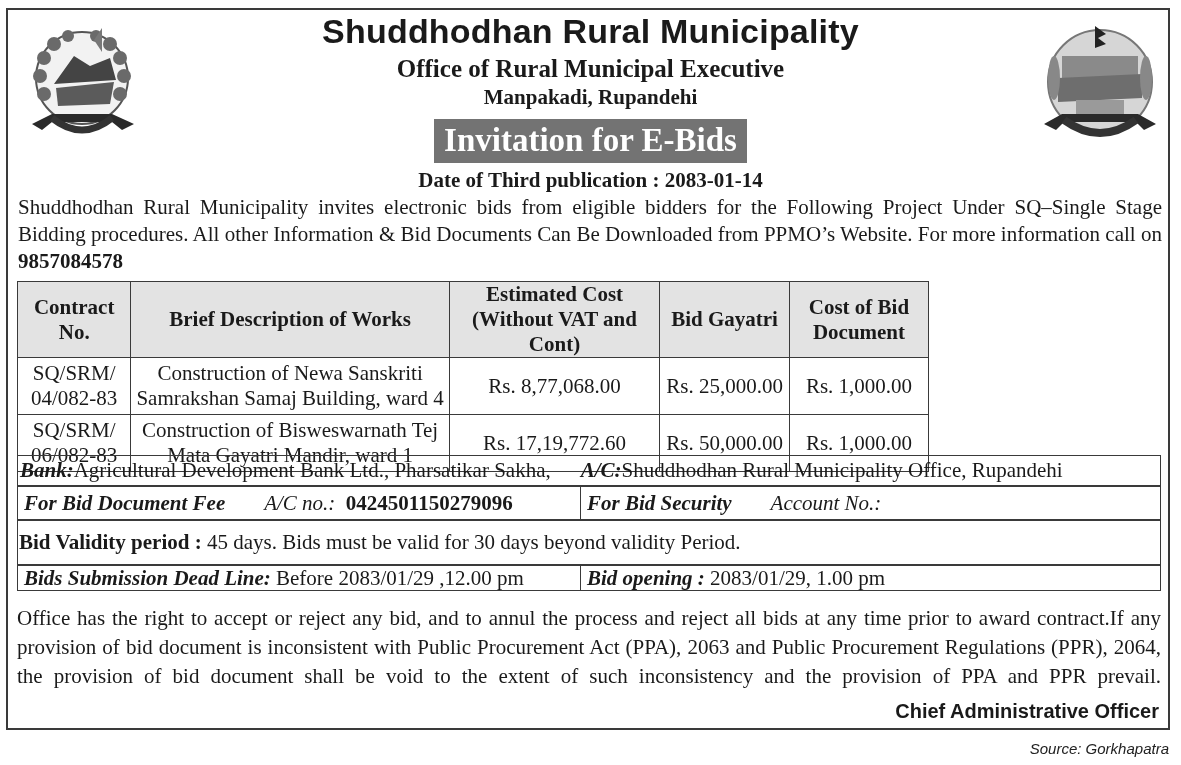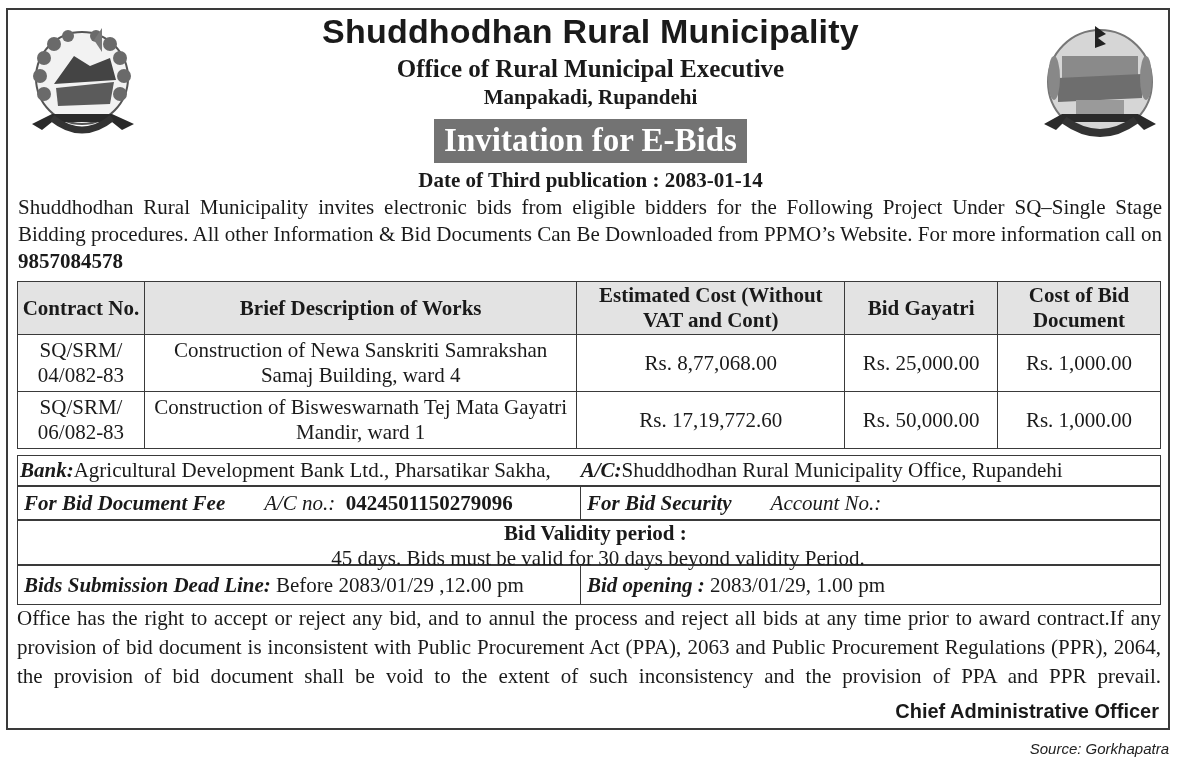--- a/index.html
+++ b/index.html
@@ -9,29 +9,29 @@
   .emblem-left { left: 18px; top: 18px; width: 132px; height: 130px; }
   .emblem-right { left: 1040px; top: 18px; width: 120px; height: 135px; }
   .title { position: absolute; left: 0; width: 1181px; text-align: center; top: 12px; font-family: "Liberation Sans", sans-serif; font-weight: bold; font-size: 34px; letter-spacing: 0.2px; color: #1a1a1a; }
   .subtitle { position: absolute; left: 0; width: 1181px; text-align: center; top: 55px; font-weight: bold; font-size: 25px; }
   .location { position: absolute; left: 0; width: 1181px; text-align: center; top: 85px; font-weight: bold; font-size: 21px; }
   .banner-wrap { position: absolute; left: 0; width: 1181px; top: 119px; text-align: center; }
   .banner { display: inline-block; background: #737373; color: #fff; font-weight: bold; font-size: 33px; padding: 2px 10px 4px 10px; line-height: 38px; }
   .pubdate { position: absolute; left: 0; width: 1181px; text-align: center; top: 168px; font-weight: bold; font-size: 21px; }
   .intro { position: absolute; left: 18px; top: 194px; width: 1144px; font-size: 21px; line-height: 27px; text-align: justify; text-align-last: left; }
   .intro b { font-weight: bold; }
-  table.works { position: absolute; left: 17px; top: 281px; width: 1144px; border-collapse: collapse; font-size: 21px; padding-left: 16px; }
+  table.works { position: absolute; left: 17px; top: 281px; width: 912px; border-collapse: collapse; font-size: 21px; padding-left: 16px; }
   table.works th, table.works td { border: 1.5px solid #3a3a3a; text-align: center; vertical-align: middle; padding: 0 4px; }
   table.works th { background: #e3e3e3; font-weight: bold; line-height: 25px; height: 52px; }
   table.works td { line-height: 25px; height: 56px; }
   .row-box { position: absolute; left: 17px; width: 1144px; border: 1.5px solid #3a3a3a; box-sizing: border-box; font-size: 21px; display: flex; align-items: center; }
   .row-bank { top: 455px; height: 31px; padding-left: 2px; }
   .row-acc { top: 486px; height: 34px; }
-  .row-validity { top: 520px; height: 45px; padding-left: 18px; flex-direction: column; }
-  .row-deadline { top: 565px; height: 40px; }
+  .row-validity { top: 520px; height: 45px; padding-left: 1px; }
+  .row-deadline { top: 565px; height: 26px; }
   .cell { height: 100%; display: flex; align-items: center; box-sizing: border-box; padding-left: 6px; }
   .cell-left { width: 563px; border-right: 1.5px solid #3a3a3a; }
   .bi { font-weight: bold; font-style: italic; }
   .it { font-style: italic; margin-left: 34px; }
   .b { font-weight: bold; }
   .gap { display: inline-block; width: 30px; }
   .terms { position: absolute; left: 17px; top: 604px; width: 1144px; font-size: 21px; line-height: 29px; text-align: justify; text-align-last: justify; }
   .signature { position: absolute; right: 22px; top: 700px; font-family: "Liberation Sans", sans-serif; font-weight: bold; font-size: 20px; }
   .source { position: absolute; right: 12px; top: 740px; font-family: "Liberation Sans", sans-serif; font-style: italic; font-size: 15px; color: #222; }
   .watermark { position: absolute; left: 280px; top: 330px; font-family: "Liberation Sans", sans-serif; font-weight: bold; font-size: 110px; color: rgba(90,130,200,0.12); transform: rotate(-38deg); pointer-events: none; letter-spacing: -2px; }

